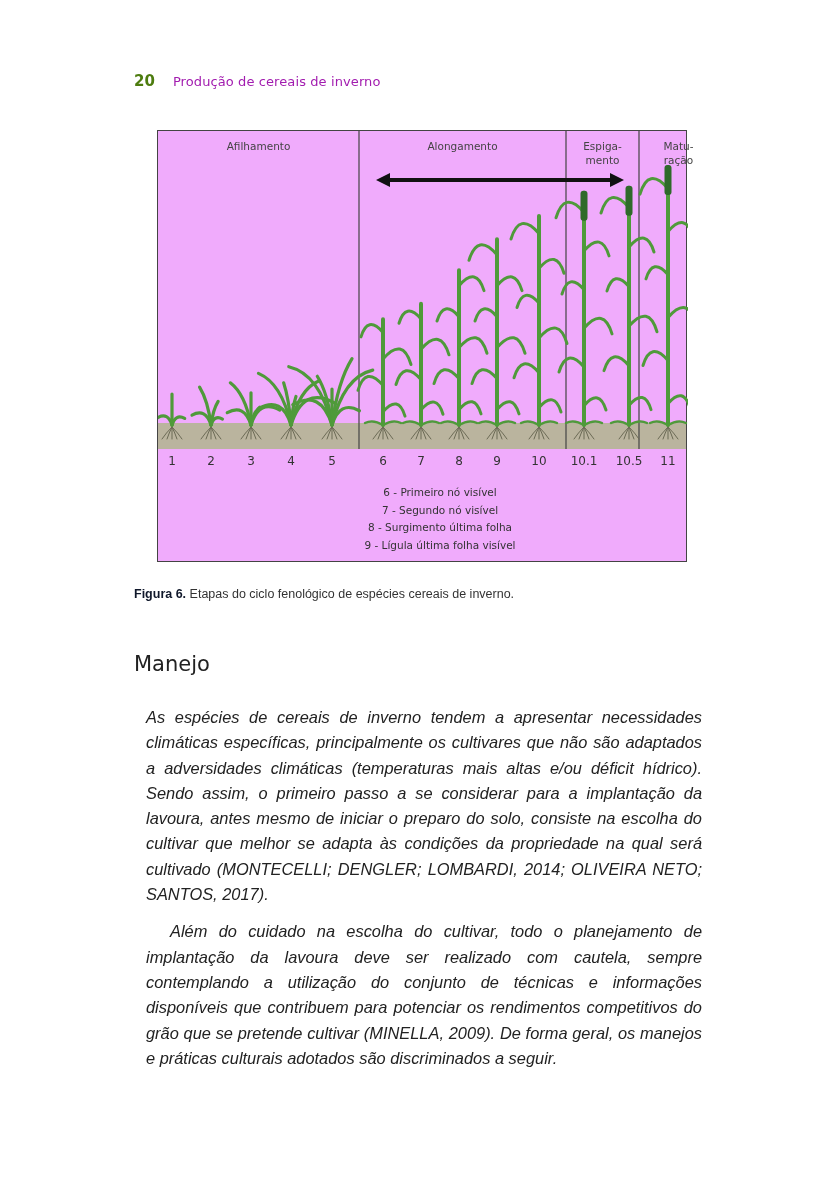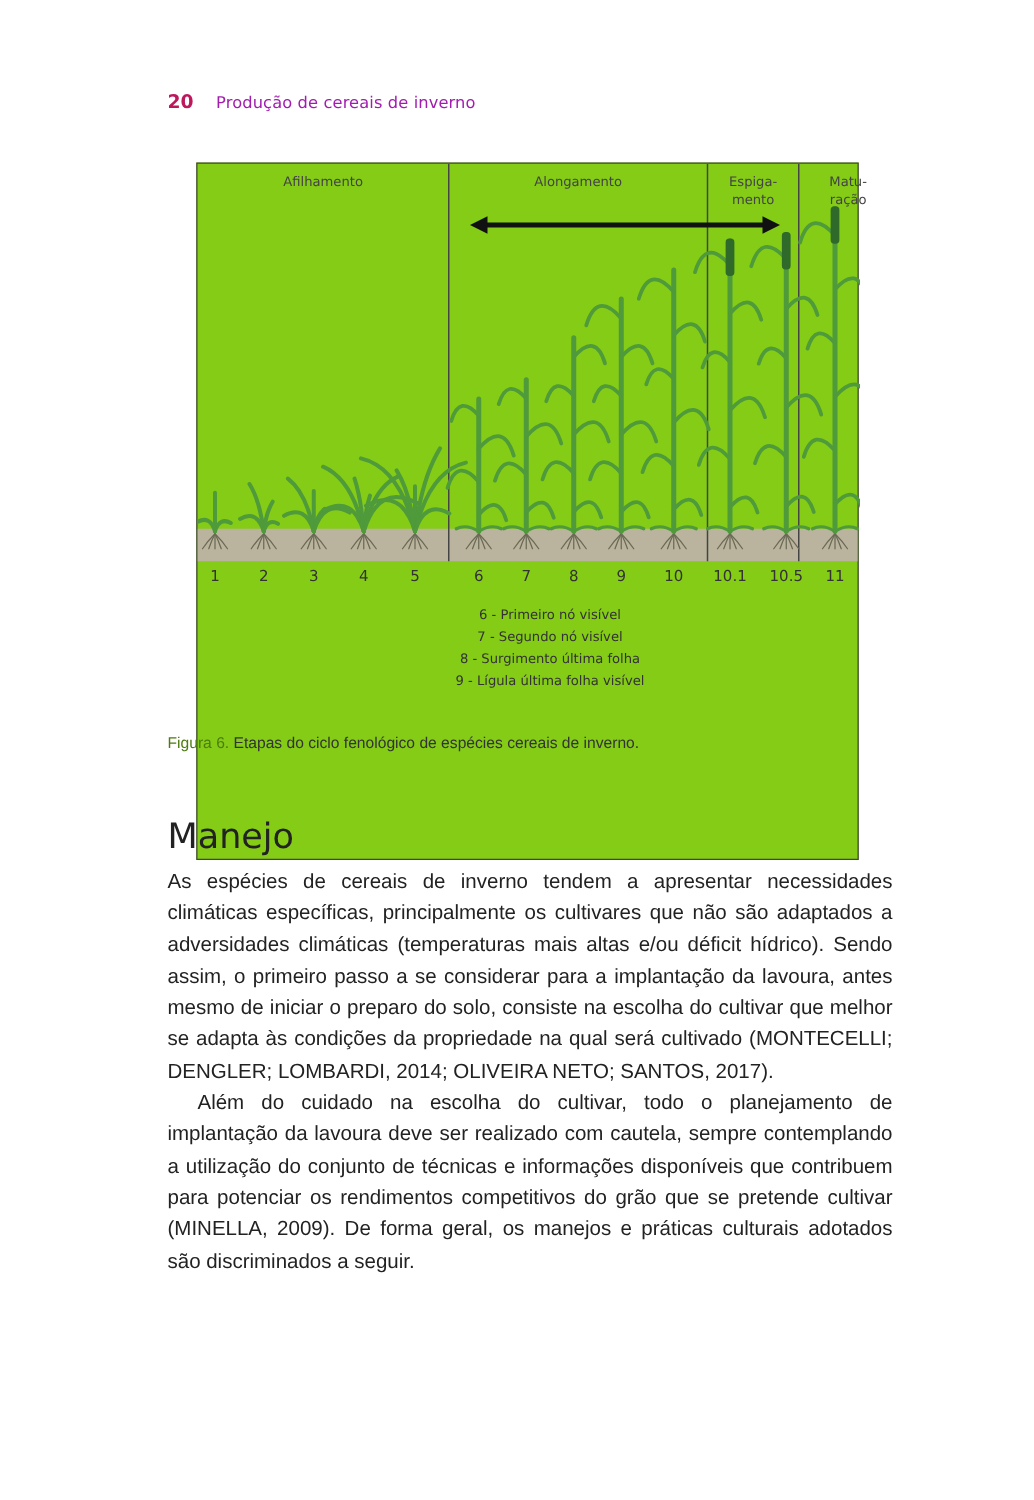--- a/index.html
+++ b/index.html
@@ -1,34 +1,34 @@
 <!DOCTYPE html>
 <html><head>
 <meta charset="utf-8">
 <style>
   html, body { margin: 0; padding: 0; background: #ffffff; }
   body { width: 827px; height: 1200px; position: relative; overflow: hidden; font-family: "DejaVu Sans", sans-serif; color: #222; }
   .page-header { position: absolute; left: 134px; top: 72px; display: flex; align-items: baseline; }
-  .page-number { font-family: "DejaVu Sans", sans-serif; font-weight: bold; font-size: 15px; color: #be185d; margin-right: 18px; }
+  .page-number { font-family: "DejaVu Sans", sans-serif; font-weight: bold; font-size: 15px; color: #4d7c0f; margin-right: 18px; }
   .running-title { font-family: "DejaVu Sans", sans-serif; font-size: 13px; color: #a21caf; letter-spacing: 0.1px; }
 
-  .figure { position: absolute; left: 157px; top: 130px; width: 530px; height: 558px; border: 1.5px solid #444; box-sizing: border-box; background: #84cc16; padding-left: 36px; }
+  .figure { position: absolute; left: 157px; top: 130px; width: 530px; height: 432px; border: 1.5px solid #444; box-sizing: border-box; background: #f0abfc; padding-left: 36px; }
   .fig-svg { position: absolute; left: 0; top: 0; }
   .stage-header { position: absolute; top: 8px; font-size: 10.5px; color: #444; text-align: center; line-height: 14px; }
   .stage-numbers { position: absolute; top: 323px; left: 0; width: 100%; height: 18px; }
   .stage-num { position: absolute; font-size: 12px; color: #333; transform: translateX(-50%); }
   .legend-col { position: absolute; top: 353px; font-size: 10.5px; color: #333; text-align: center; line-height: 17.5px; }
 
   .caption { position: absolute; left: 134px; top: 585px; font-family: "Liberation Sans", sans-serif; font-size: 12.5px; color: #333; line-height: 18px; }
-  .caption b { font-weight: normal; color: #4d7c0f; }
+  .caption b { font-weight: bold; color: #0f172a; }
   .caption i { font-style: italic; }
 
-  .section-title { position: absolute; left: 134px; top: 652px; font-family: "DejaVu Sans", sans-serif; font-size: 28px; color: #222; }
+  .section-title { position: absolute; left: 134px; top: 652px; font-family: "DejaVu Sans", sans-serif; font-size: 21px; color: #222; }
   .body-text { position: absolute; left: 134px; top: 693px; width: 580px; font-family: "Liberation Sans", sans-serif; font-size: 16.4px; line-height: 25.3px; color: #222; text-align: justify; }
-  .body-text p { margin: 0; }
+  .body-text p { margin: 12px; font-style: italic; }
   .body-text p.indent { text-indent: 24px; }
 </style>
 </head>
 <body>
 
 <div class="page-header">
   <span class="page-number">20</span>
   <span class="running-title">Produção de cereais de inverno</span>
 </div>
 

